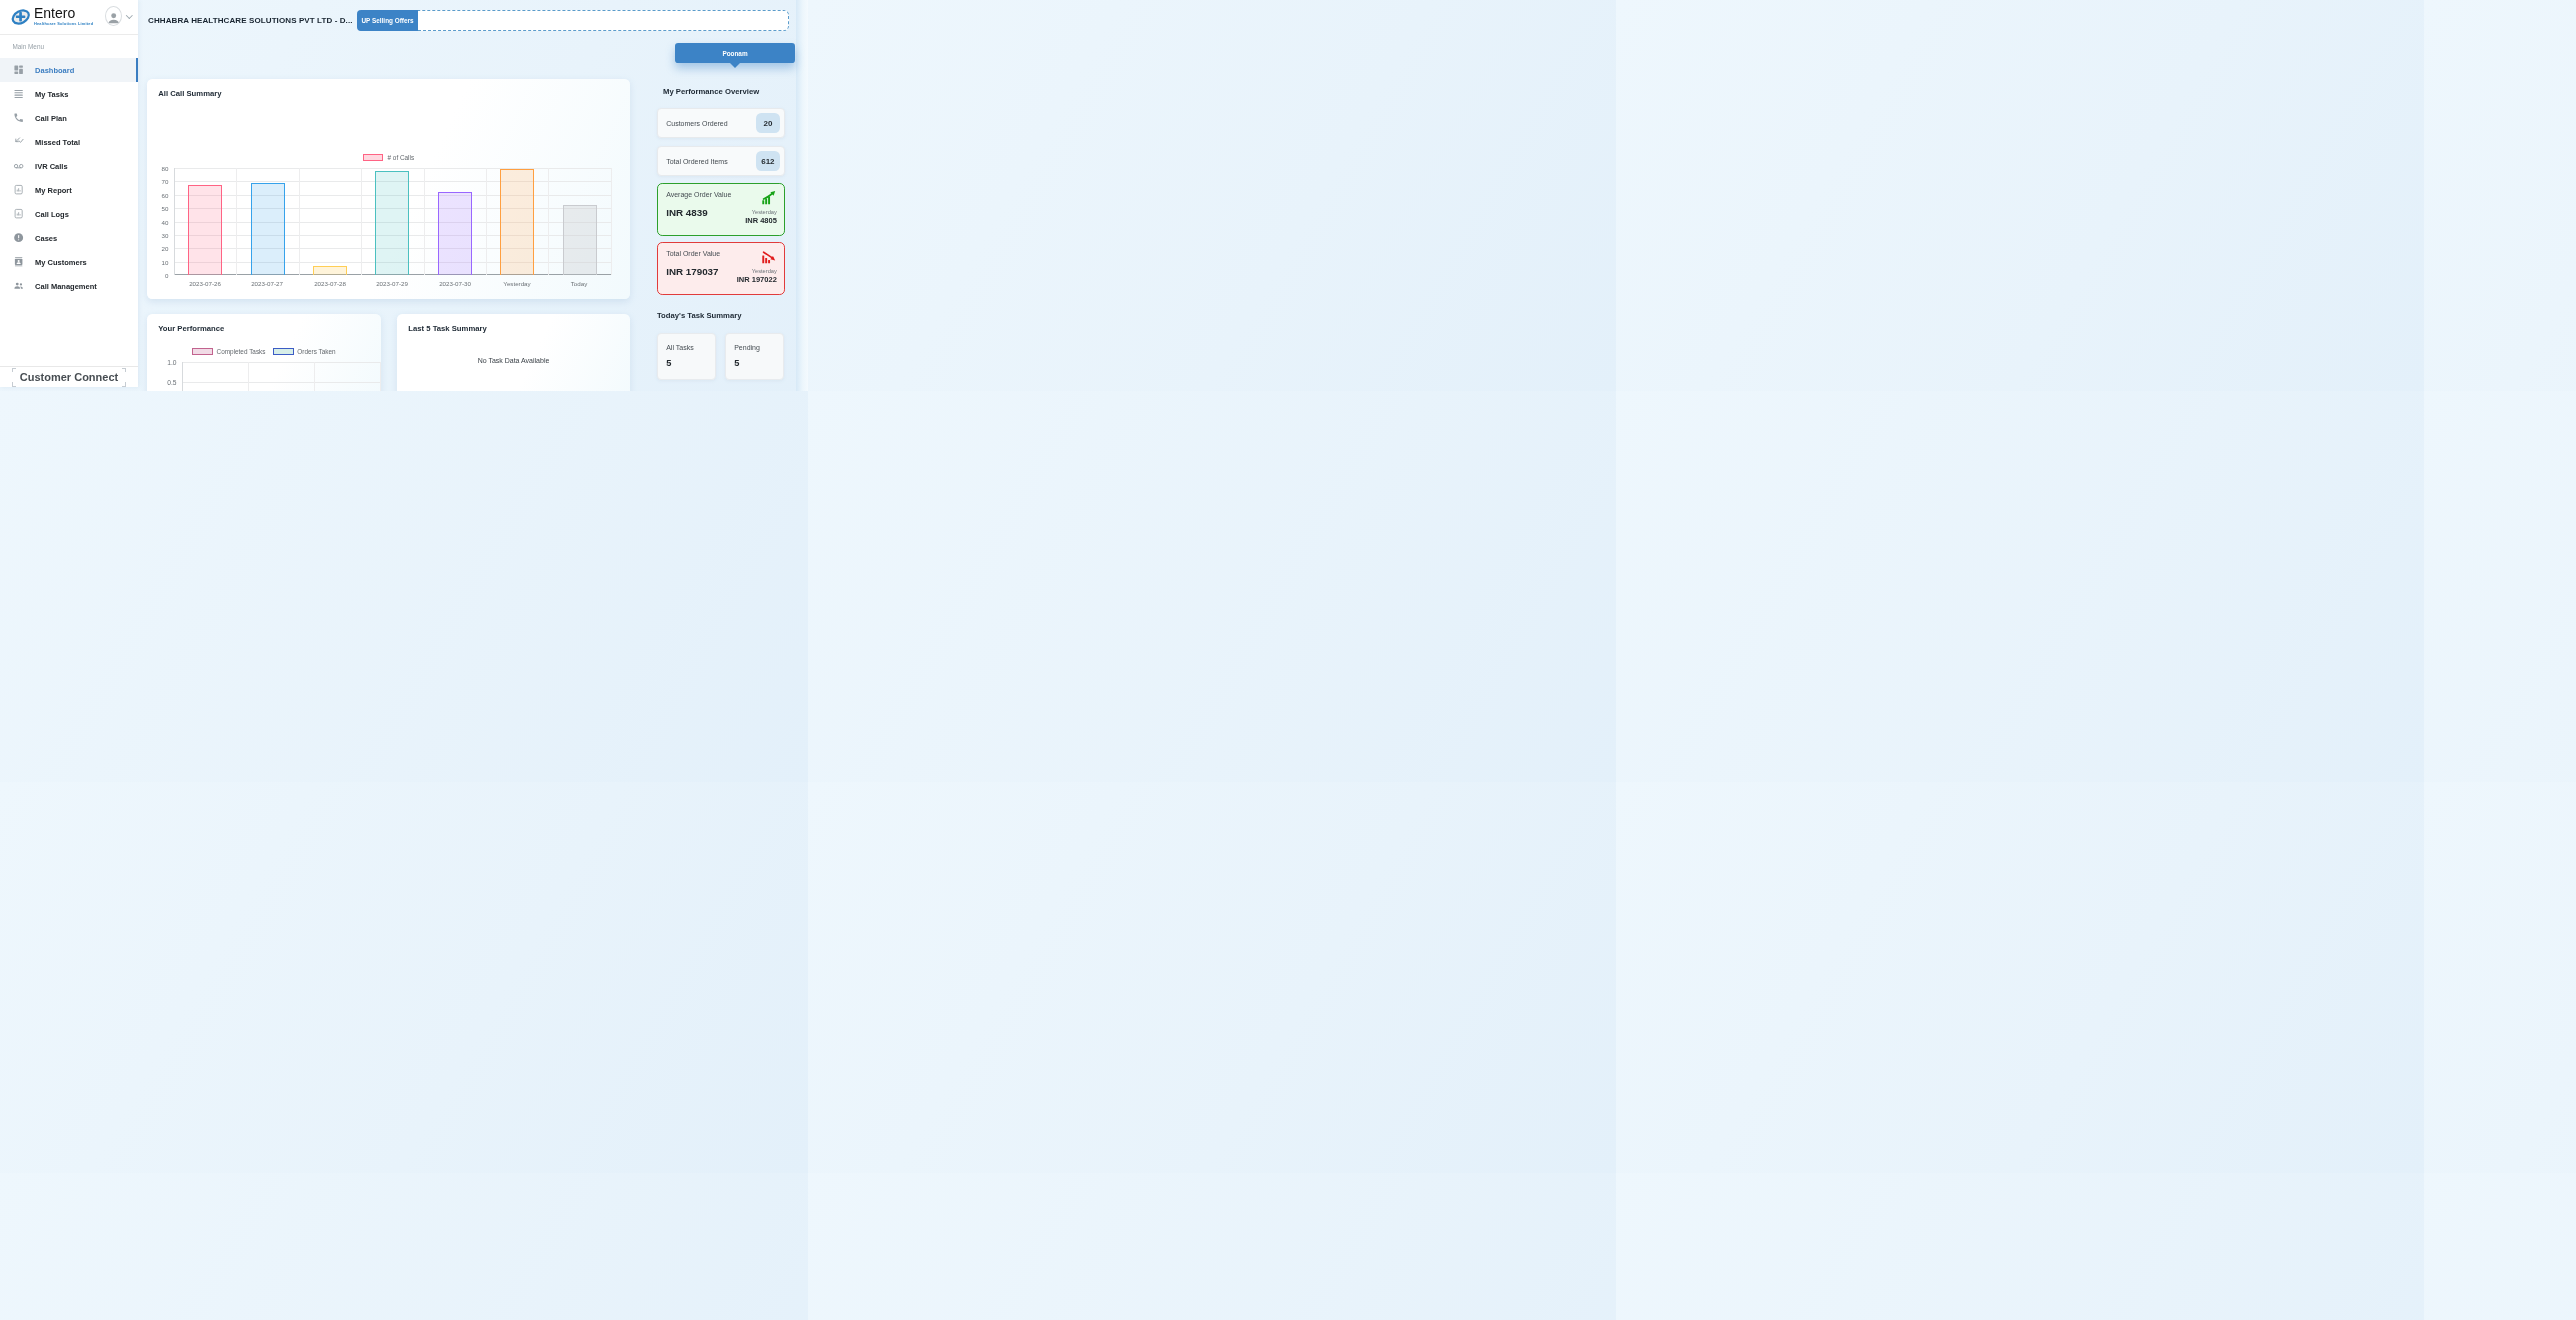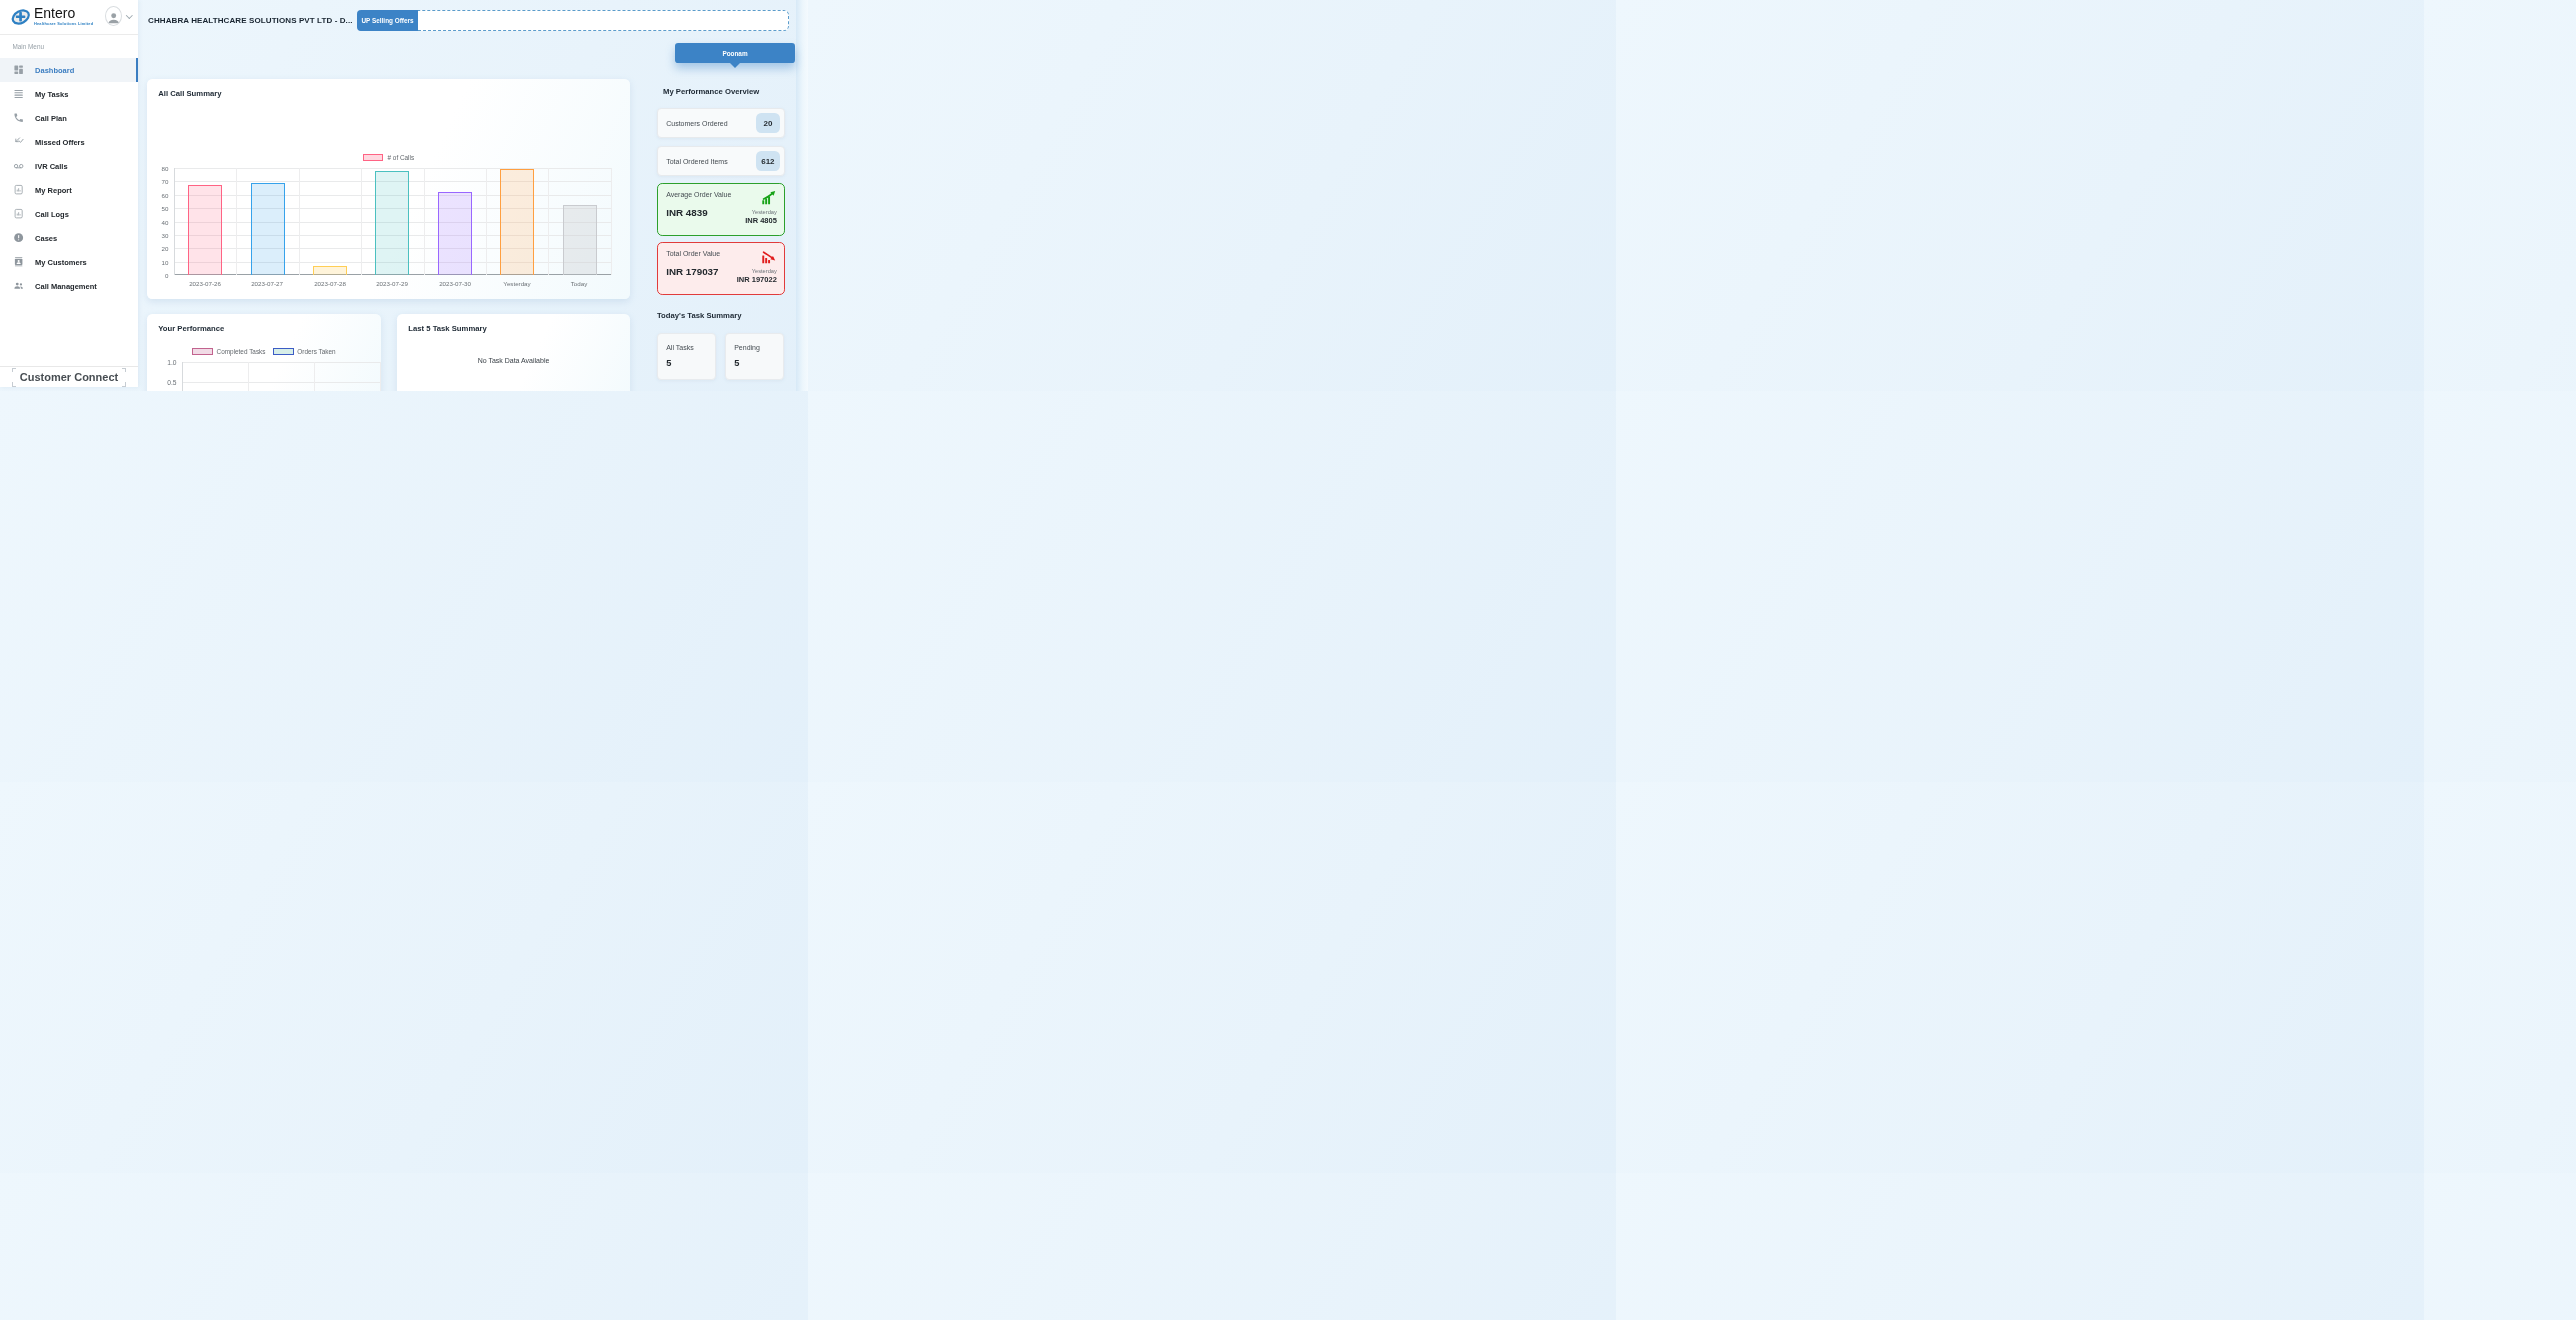--- a/index.html
+++ b/index.html
@@ -172,21 +172,21 @@
     <div class="menu-item">
       <span class="mi-icon">
         <svg viewBox="0 0 24 24">
             <g fill="none" stroke="#98a0a7" stroke-width="2" stroke-linecap="round" stroke-linejoin="round">
               <path d="M14 4 L6 12"></path>
               <path d="M6 6.5 V12 H11.5"></path>
               <path d="M12.5 10 L16 13.5 L21.5 7"></path>
             </g>
           </svg>
       </span>
-      <span class="mi-label">Missed Offers</span>
+      <span class="mi-label">Missed Total</span>
     </div>
     <div class="menu-item">
       <span class="mi-icon">
         <svg viewBox="0 0 24 24">
             <g fill="none" stroke="#98a0a7" stroke-width="2">
               <circle cx="6.5" cy="13" r="3.6"></circle>
               <circle cx="17.5" cy="13" r="3.6"></circle>
               <line x1="6.5" y1="16.6" x2="17.5" y2="16.6"></line>
             </g>
           </svg>

